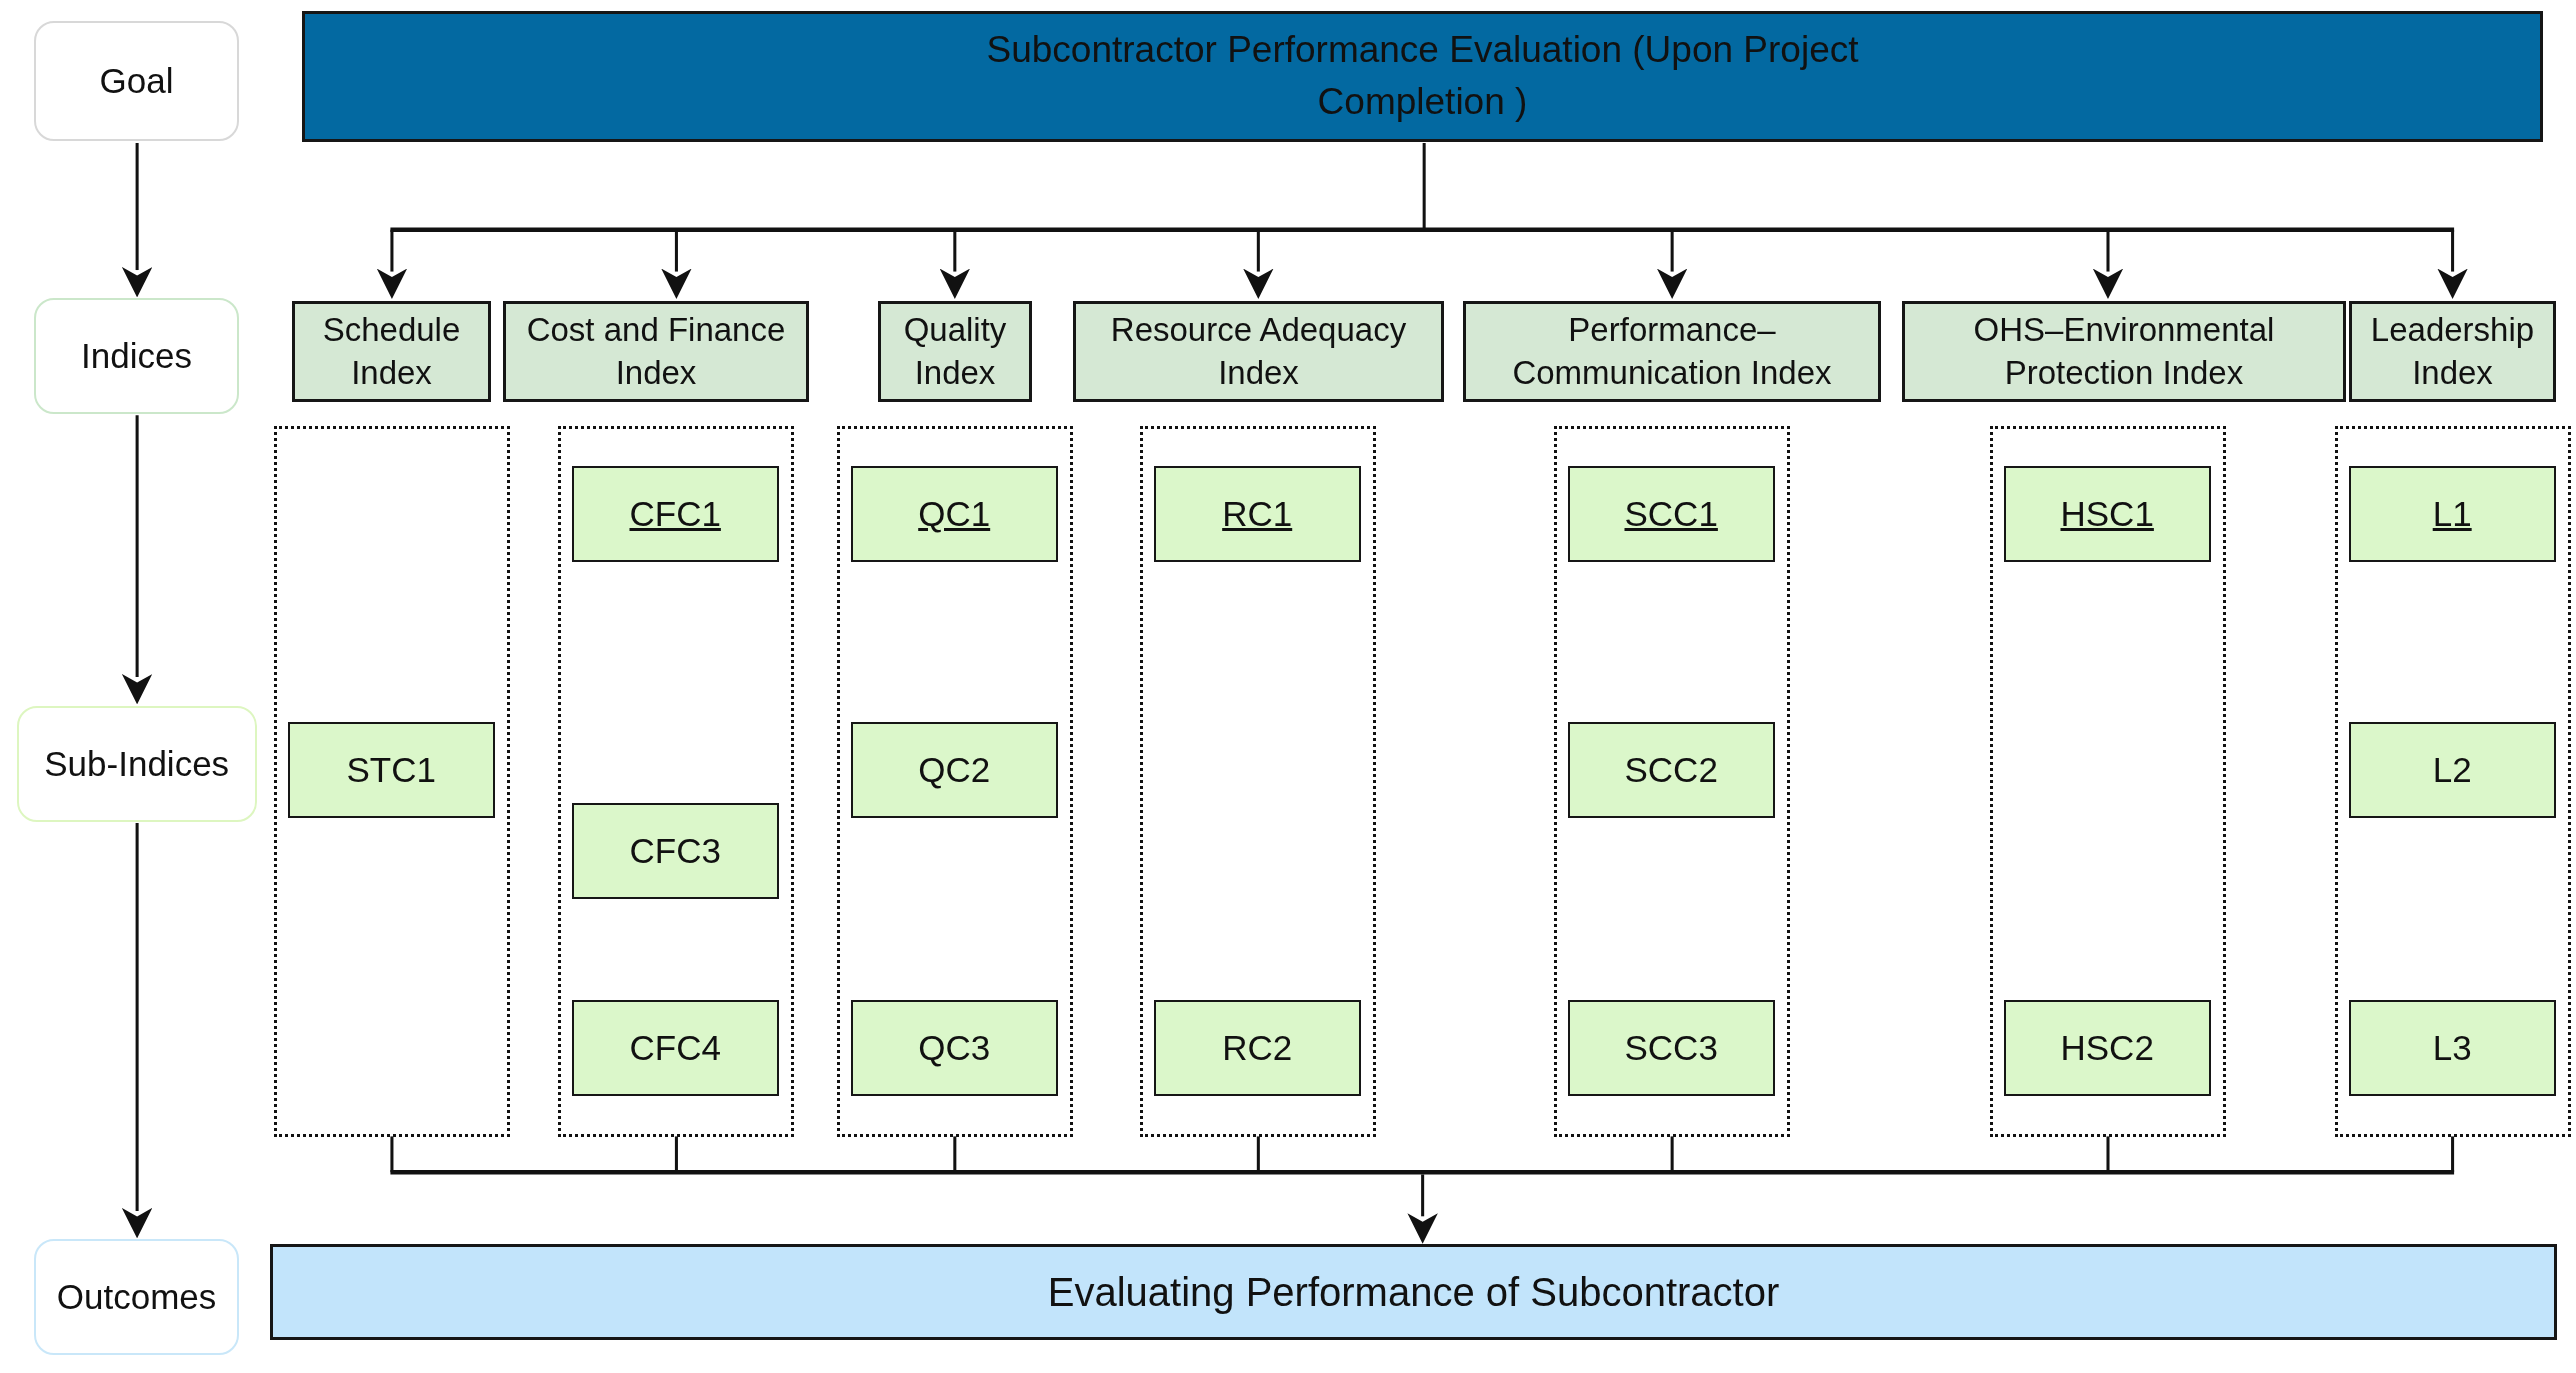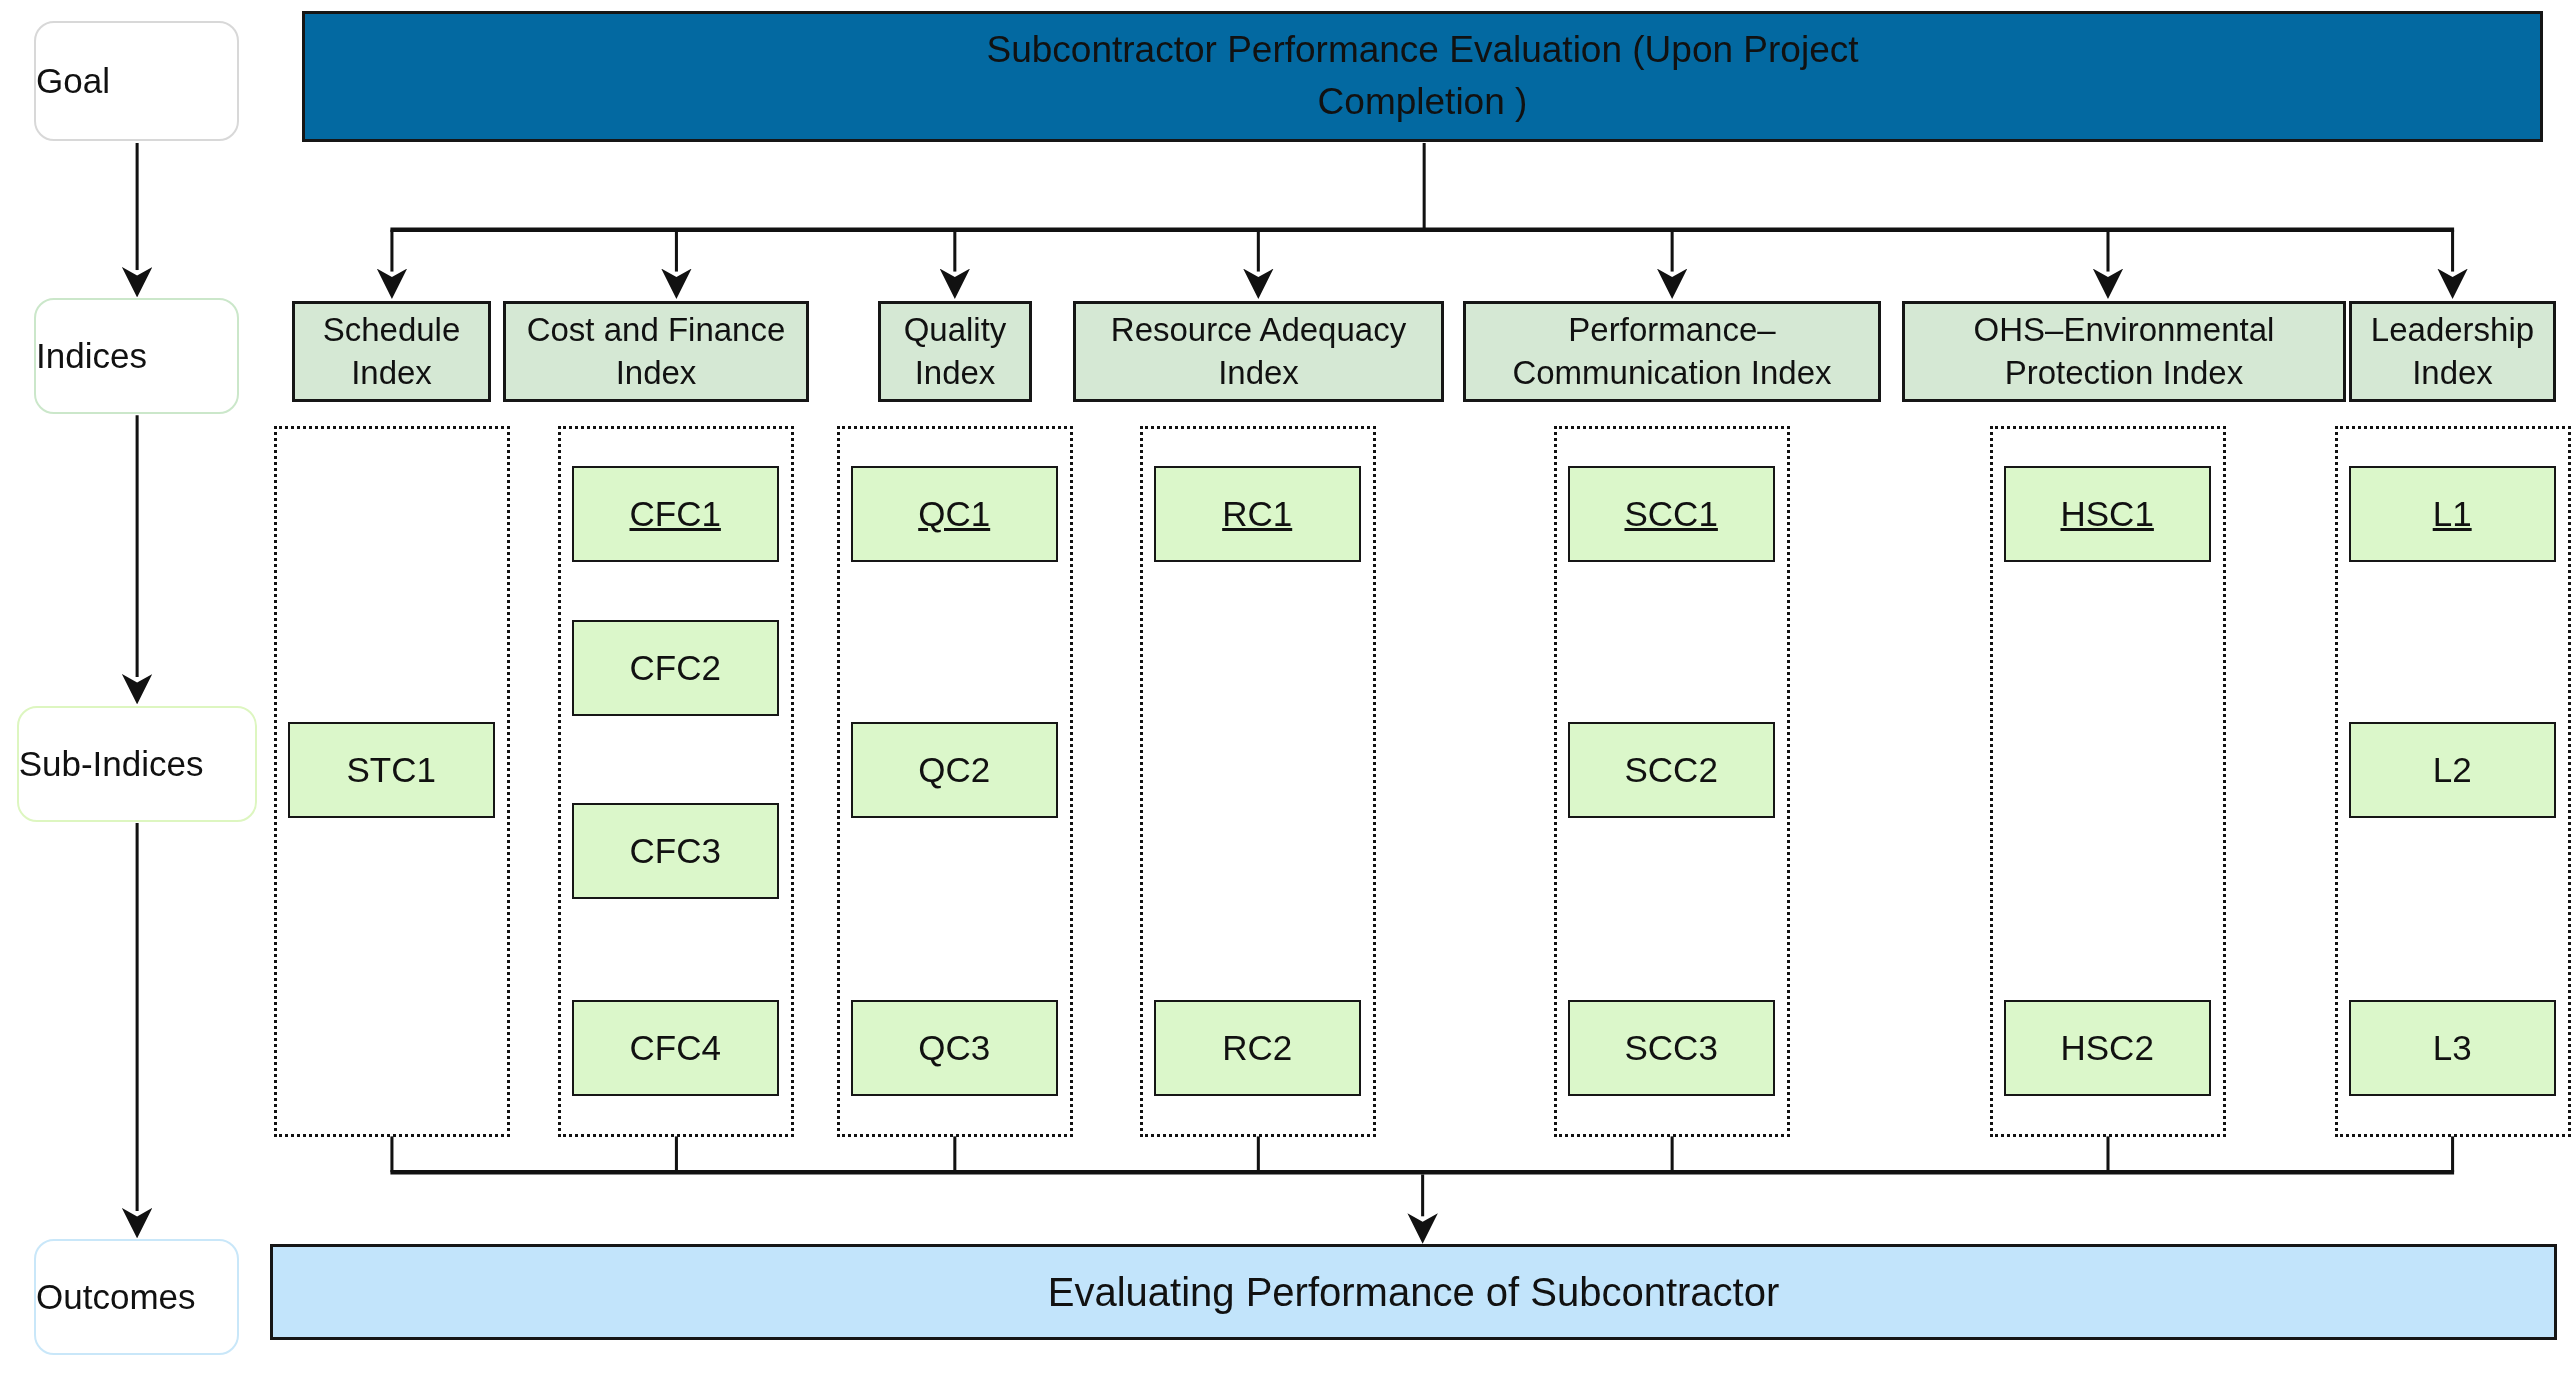--- a/index.html
+++ b/index.html
@@ -5,21 +5,21 @@
   html,body{margin:0;padding:0;background:#ffffff;}
   .canvas{
     position:relative;width:2576px;height:1373px;background:#ffffff;
     font-family:"Liberation Sans", sans-serif;color:#111;overflow:hidden;
   }
   .canvas *{box-sizing:border-box;}
   .flexc{display:flex;align-items:center;justify-content:center;text-align:center;}
   .rail-label{
     position:absolute;left:34px;width:205px;height:116px;background:#ffffff;
     border:2.3px solid #d8d8d8;border-radius:20px;font-size:35px;
-    display:flex;align-items:center;text-align:center;
+    display:flex;align-items:center;justify-content:center;text-align:center;
   }
   .top-box{
     position:absolute;left:302px;top:10.7px;width:2241px;height:131px;
     background:#0369a1;border:3.8px solid #161616;font-size:37px;line-height:1.42;
   }
   .top-box .inner{max-width:1004px;}
   .idx-header{
     position:absolute;top:301px;height:101px;background:#d5e8d4;
     border:3px solid #161616;font-size:33px;line-height:1.3;padding:0 7.6px;
   }
@@ -120,23 +120,20 @@
   <div class="dotted-box" style="left:274px;">
     <div class="sub-box r-mid">
       <span>STC1</span>
     </div>
   </div>
 
   <div class="dotted-box" style="left:558px;">
     <div class="sub-box r1">
       <span>CFC1</span>
     </div>
-    <div class="sub-box r-cfc2">
-      <span>CFC2</span>
-    </div>
     <div class="sub-box r-cfc3">
       <span>CFC3</span>
     </div>
     <div class="sub-box r-bot">
       <span>CFC4</span>
     </div>
   </div>
 
   <div class="dotted-box" style="left:837px;">
     <div class="sub-box r1">

